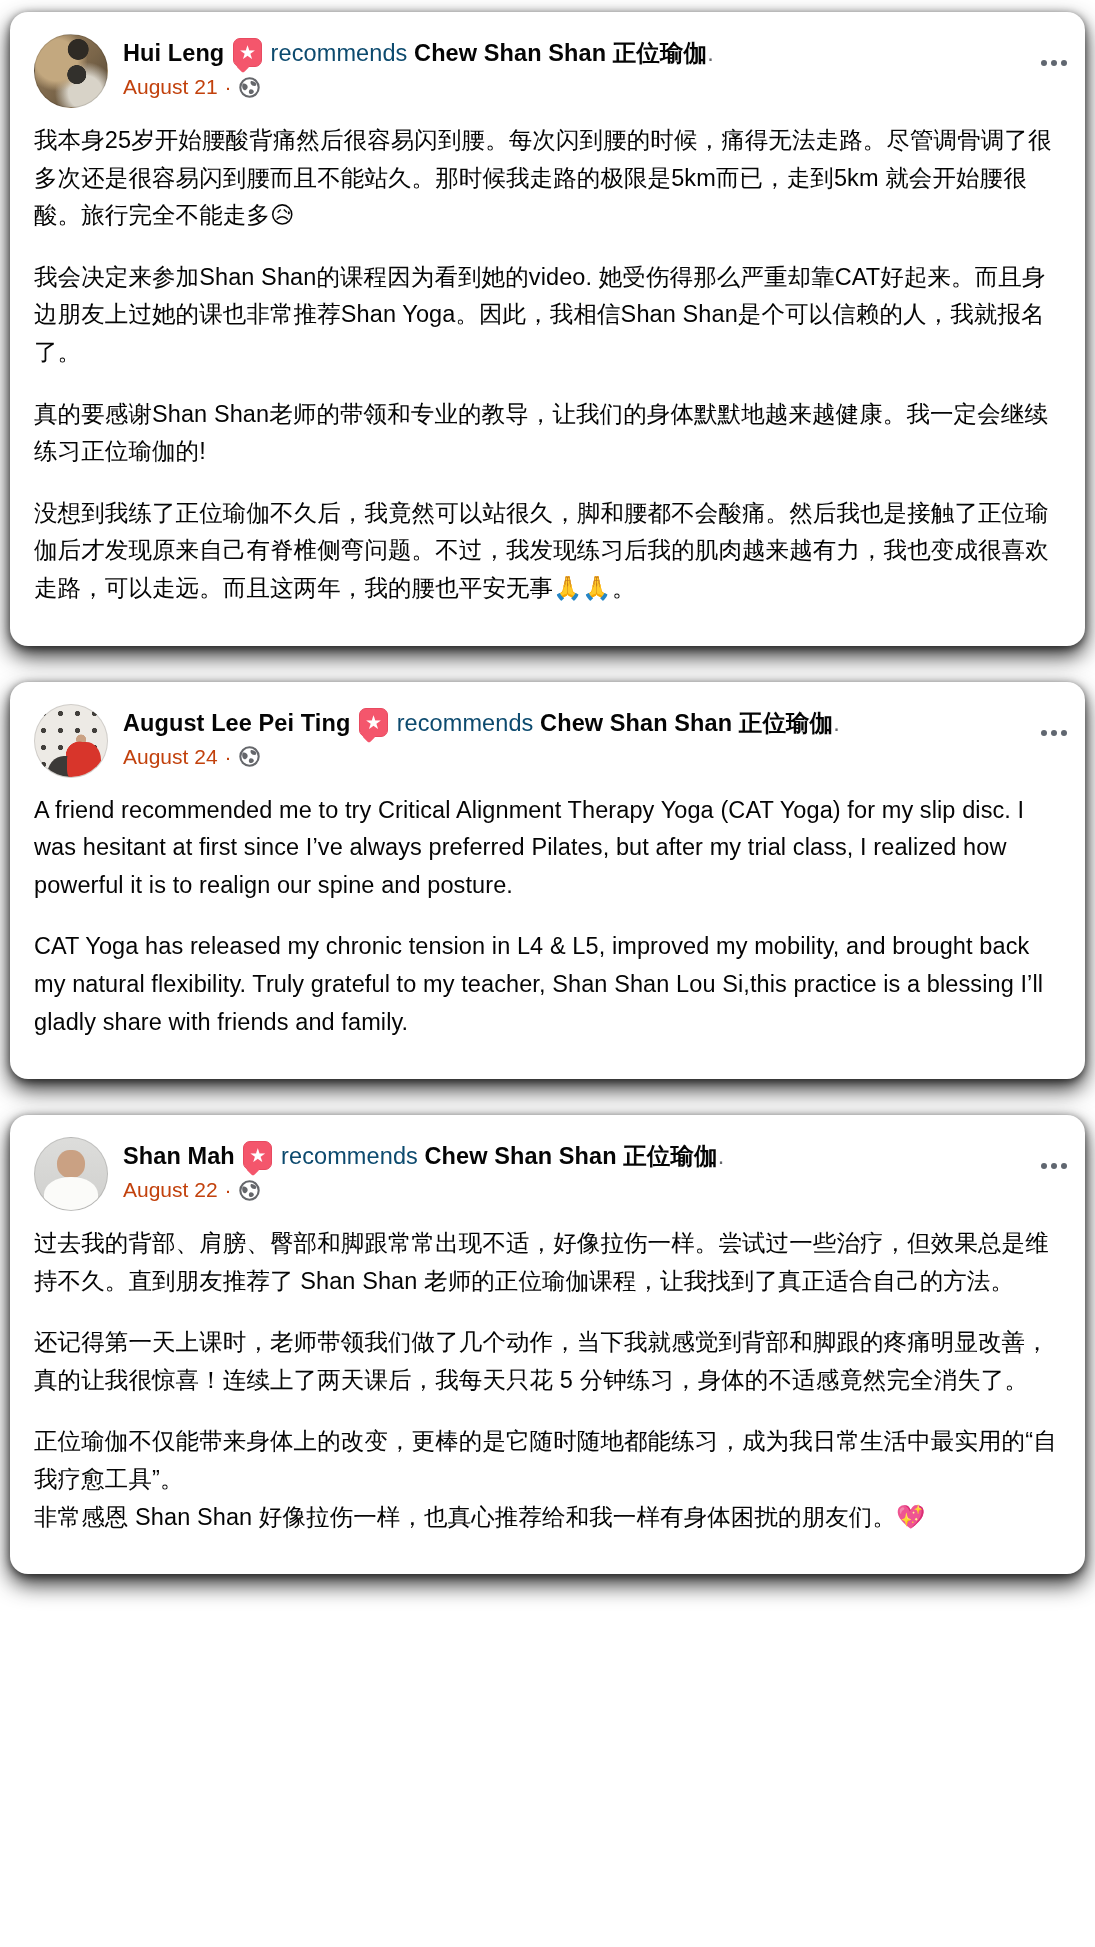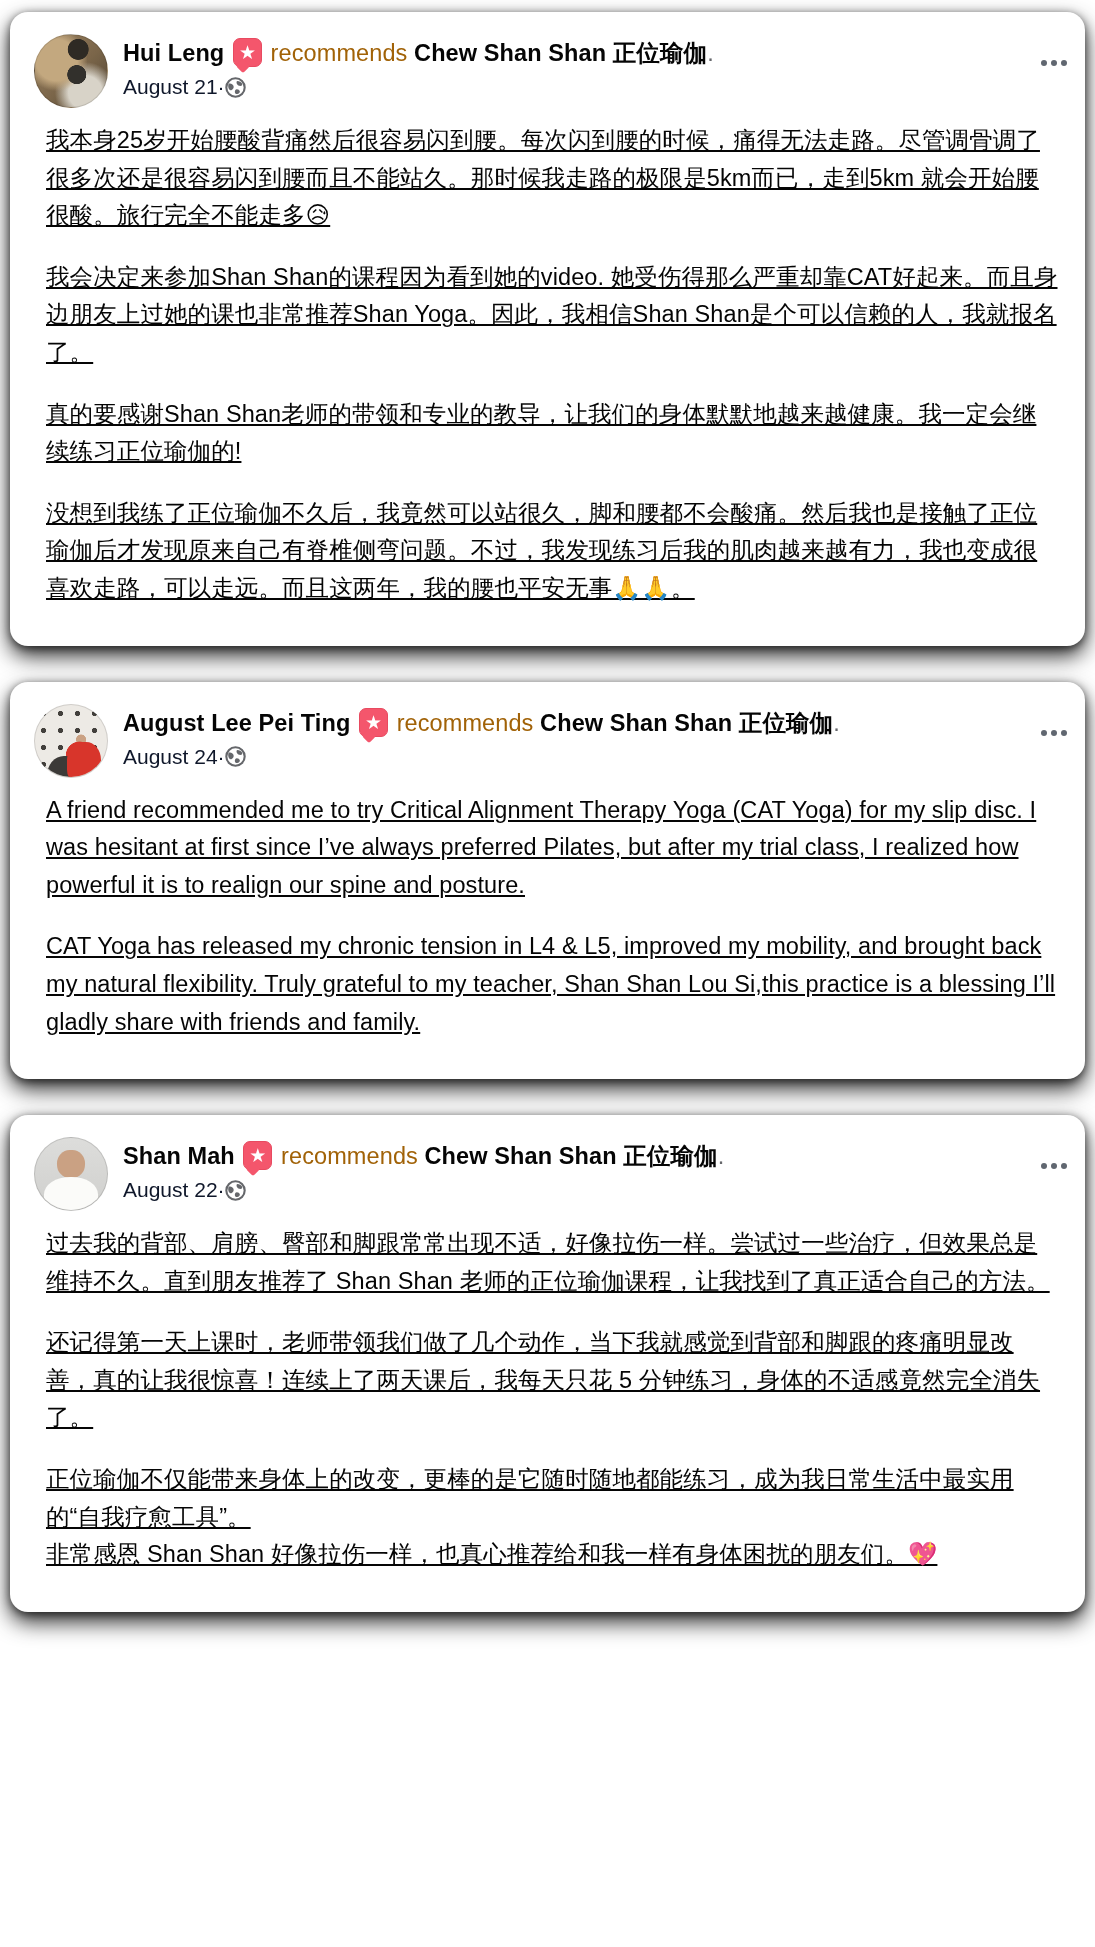--- a/index.html
+++ b/index.html
@@ -58,21 +58,21 @@
     background:#caa183; border-radius:46%;
   }
   .av3::after{
     content:""; position:absolute; left:12%; top:54%;
     width:76%; height:50%;
     background:#fbfbf9; border-radius:48% 48% 0 0;
   }
   .header-main { flex:1; min-width:0; padding-top:2px; }
   .name-line { font-size:23.5px; line-height:1.45; letter-spacing:0.1px; }
   .author-name, .page-name { font-weight:700; color:#050505; }
-  .recommends-label { color:#a16207; }
+  .recommends-label { color:#0c4a6e; }
   .trailing-period { color:#65676b; font-weight:400; }
   .recommend-badge {
     display:inline-block;
     position:relative;
     width:29px; height:29px;
     background:#f4566c;
     border:1px solid #e84a60;
     border-radius:7px;
     vertical-align:-6px;
     margin:0 2px;
@@ -85,34 +85,34 @@
     background:#f4566c;
     transform:rotate(45deg);
     border-radius:2px;
   }
   .star-glyph{
     position:absolute; left:0; top:0; right:0; bottom:0;
     display:flex; align-items:center; justify-content:center;
     color:#ffffff; font-size:19px; line-height:1; z-index:1;
   }
   .sub-line{
-    display:flex; align-items:center; 
+    display:flex; align-items:center; gap:7px;
     margin-top:5px;
-    font-size:21px; color:#0f172a;
+    font-size:21px; color:#c2410c;
   }
   .globe-icon{ display:inline-flex; }
   .menu-btn{
     display:flex; gap:4px; align-items:center;
     padding:10px 4px;
     margin-top:16px;
     cursor:pointer;
     flex-shrink:0;
   }
   .menu-btn .dot{ width:6px; height:6px; border-radius:50%; background:#606770; }
-  .post-body{ padding:4px 26px 26px 36px;text-decoration:underline; }
+  .post-body{ padding:4px 26px 26px 24px; }
   .post-body p{
     font-size:23.5px;
     line-height:1.6;
     color:#050505;
     margin:0 0 24px;
     white-space:pre-line;
     letter-spacing:0.1px;
   }
   .post-body p:last-child{ margin-bottom:6px; }
 </style>

